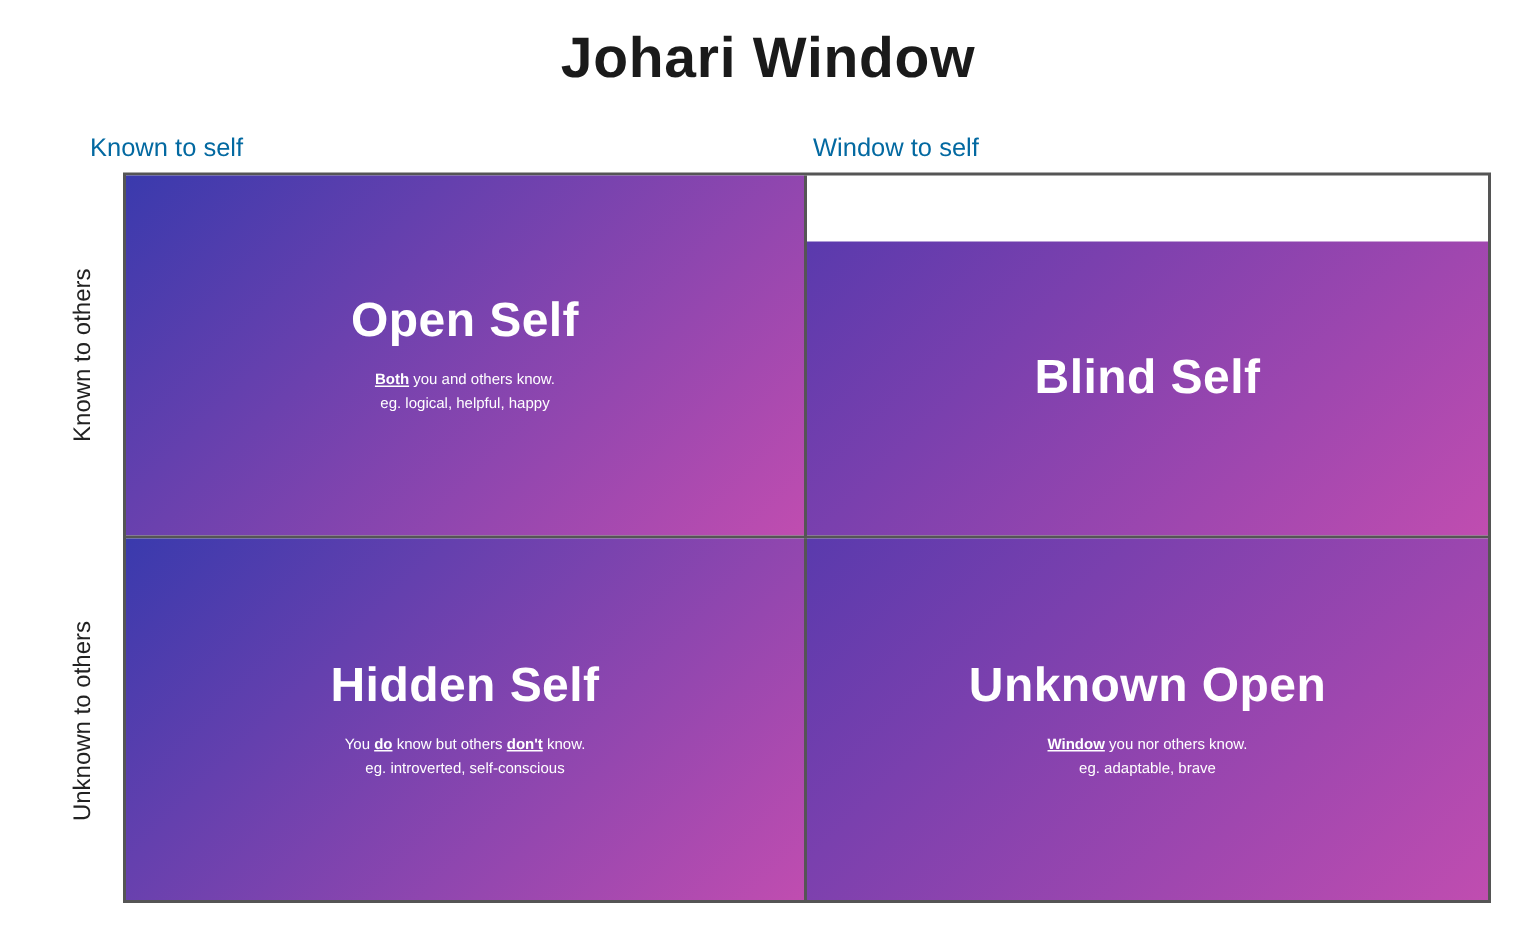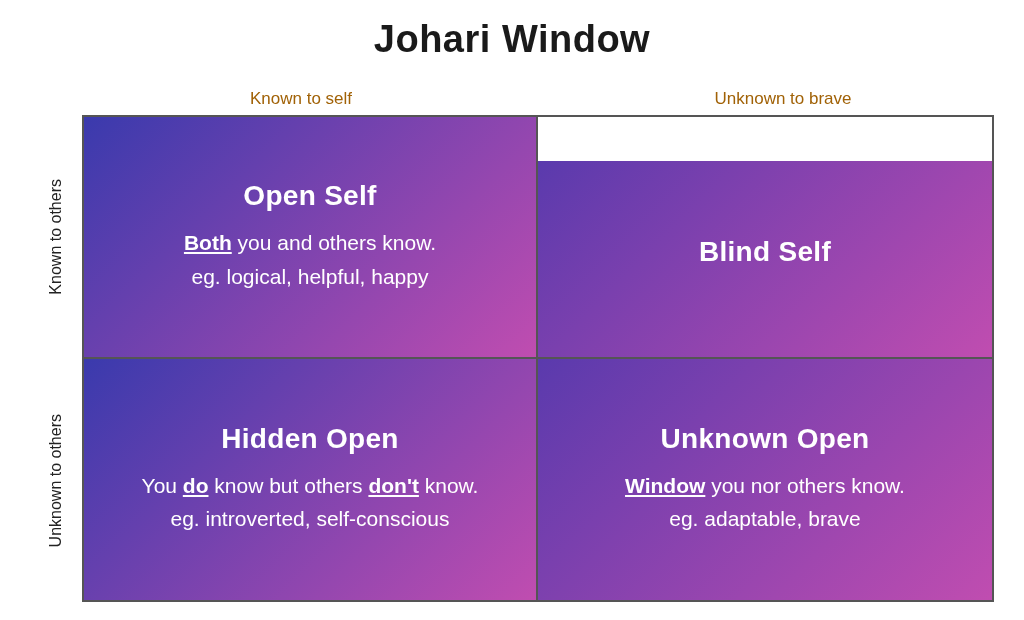--- a/index.html
+++ b/index.html
@@ -25,23 +25,22 @@
     }
 
     .column-headers {
       display: flex;
       width: 100%;
       margin-left: 60px;
     }
 
     .col-header {
       flex: 1;
-      text-align: center;
       font-size: 17px;
-      color: #a16207;
+      color: #0369a1;
       font-weight: 400;
       padding-bottom: 6px;
     }
 
     .grid-wrapper {
       display: flex;
       width: 100%;
       flex: 1;
     }
 
@@ -103,47 +102,47 @@
     .quadrant:nth-child(3) {
       background: linear-gradient(135deg, #3a3aad 0%, #c04db0 100%);
       border-right: 2px solid #555;
     }
 
     .quadrant:nth-child(4) {
       background: linear-gradient(135deg, #5a3aad 0%, #c04db0 100%);
     }
 
     .quadrant-title {
-      font-size: 28px;
+      font-size: 32px;
       font-weight: 700;
       color: #ffffff;
       margin-bottom: 14px;
       letter-spacing: 0.3px;
     }
 
     .quadrant-desc {
-      font-size: 21px;
+      font-size: 10px;
       color: #ffffff;
       line-height: 1.6;
       font-weight: 400;
     }
 
     .quadrant-desc .emphasis {
       font-weight: 700;
       text-decoration: underline;
     }
   </style>
 </head>
 <body>
 
 <h1 class="main-title">Johari Window</h1>
 
 <div class="column-headers">
   <div class="col-header">Known to self</div>
-  <div class="col-header">Unknown to brave</div>
+  <div class="col-header">Window to self</div>
 </div>
 
 <div class="grid-wrapper">
   <div class="row-labels">
     <div class="row-label">
       <span class="row-label-text">Known to others</span>
     </div>
     <div class="row-label">
       <span class="row-label-text">Unknown to others</span>
     </div>
@@ -156,21 +155,21 @@
       <div class="quadrant-desc">
         <span class="emphasis">Both</span> you and others know.<br>eg. logical, helpful, happy
       </div>
     </div>
 
     <div class="quadrant">
       <div class="quadrant-title">Blind Self</div>
     </div>
 
     <div class="quadrant">
-      <div class="quadrant-title">Hidden Open</div>
+      <div class="quadrant-title">Hidden Self</div>
       <div class="quadrant-desc">
         You <span class="emphasis">do</span> know but others <span class="emphasis">don't</span> know.<br>eg. introverted, self-conscious
       </div>
     </div>
 
     <div class="quadrant">
       <div class="quadrant-title">Unknown Open</div>
       <div class="quadrant-desc">
         <span class="emphasis">Window</span> you nor others know.<br>eg. adaptable, brave
       </div>

